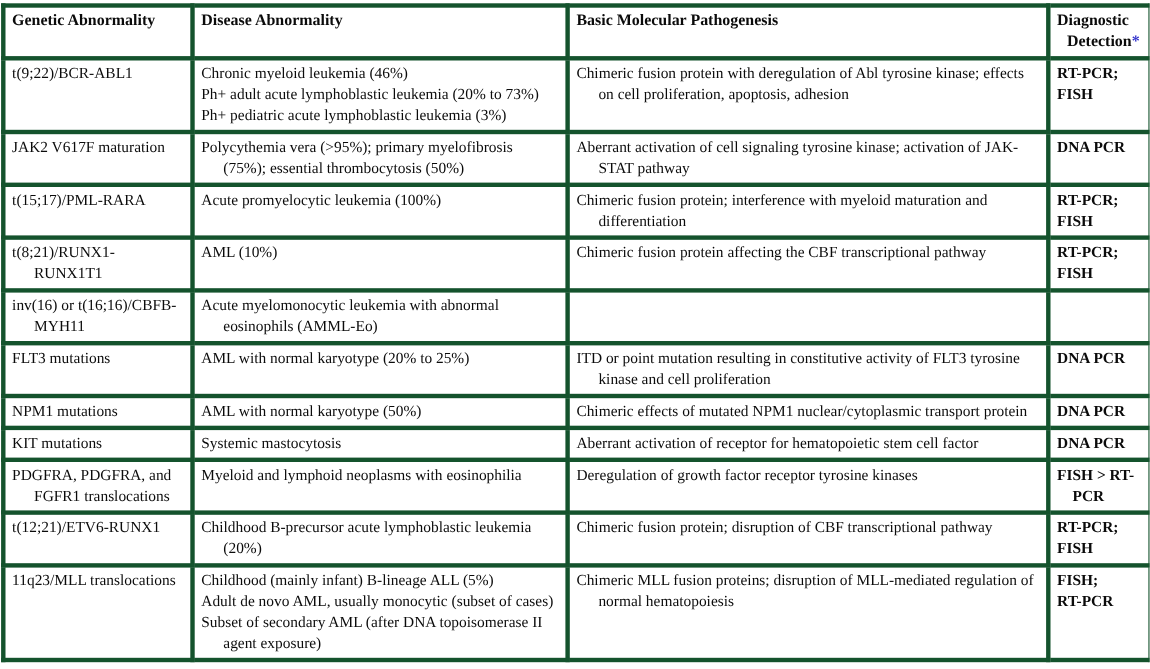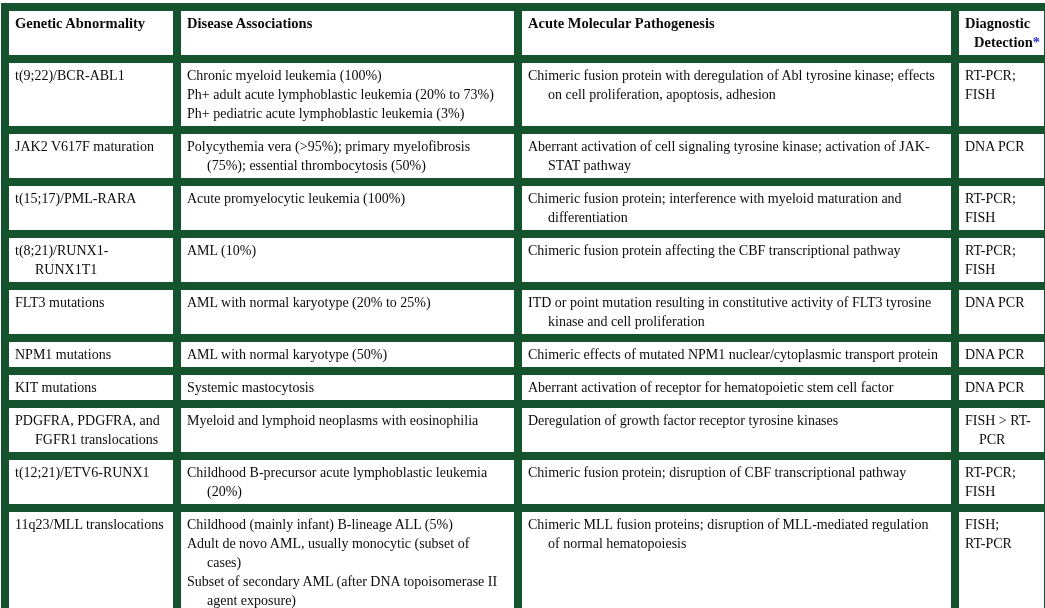--- a/index.html
+++ b/index.html
@@ -17,21 +17,21 @@
     padding-top: 3px;
   }
   table.grid {
     border-collapse: collapse;
     table-layout: fixed;
     width: 1043px;
     margin-left: 1px;
   }
   table.grid th,
   table.grid td {
-    border: 8px solid #14532d;
+    border: 4px solid #14532d;
     vertical-align: top;
     padding: 3px 8px 3px 6px;
     font-size: 14px;
     line-height: 19px;
     overflow: hidden;
   }
   table.grid th {
     font-weight: bold;
     text-align: left;
     font-size: 14.5px;
@@ -42,20 +42,21 @@
     text-indent: -20px;
     margin: 0;
   }
   th .para {
     padding-left: 9px;
     text-indent: -9px;
   }
   td:nth-child(4) .para {
     padding-left: 14px;
     text-indent: -14px;
+    font-weight: bold;
   }
   .it { }
   .accent {  }
 </style>
 </head>
 <body>
 
 <div class="page">
   <table class="grid">
     <colgroup>
@@ -63,37 +64,37 @@
       <col style="width:341px">
       <col style="width:437px">
       <col style="width:93px">
     </colgroup>
     <thead>
         <tr>
           <th>
             <div class="para"><span>Genetic Abnormality</span></div>
           </th>
           <th>
-            <div class="para"><span>Disease Associations</span></div>
-          </th>
-          <th>
-            <div class="para"><span>Acute Molecular Pathogenesis</span></div>
+            <div class="para"><span>Disease Abnormality</span></div>
+          </th>
+          <th>
+            <div class="para"><span>Basic Molecular Pathogenesis</span></div>
           </th>
           <th>
             <div class="para"><span>Diagnostic Detection</span><span class="accent" style="color: rgb(51, 51, 204);">*</span></div>
           </th>
         </tr>
       </thead>
     <tbody>
         <tr>
           <td>
             <div class="para"><span>t(9;22)/</span><span class="it">BCR-ABL1</span></div>
           </td>
           <td>
-            <div class="para"><span>Chronic myeloid leukemia (100%)</span></div>
+            <div class="para"><span>Chronic myeloid leukemia (46%)</span></div>
             <div class="para"><span>Ph+ adult acute lymphoblastic leukemia (20% to 73%)</span></div>
             <div class="para"><span>Ph+ pediatric acute lymphoblastic leukemia (3%)</span></div>
           </td>
           <td>
             <div class="para"><span>Chimeric fusion protein with deregulation of Abl tyrosine kinase; effects on cell proliferation, apoptosis, adhesion</span></div>
           </td>
           <td>
             <div class="para"><span>RT-PCR;</span></div>
             <div class="para"><span>FISH</span></div>
           </td>
@@ -134,20 +135,30 @@
           <td>
             <div class="para"><span>AML (10%)</span></div>
           </td>
           <td>
             <div class="para"><span>Chimeric fusion protein affecting the CBF transcriptional pathway</span></div>
           </td>
           <td>
             <div class="para"><span>RT-PCR;</span></div>
             <div class="para"><span>FISH</span></div>
           </td>
+        </tr>
+        <tr>
+          <td>
+            <div class="para"><span>inv(16) or t(16;16)/</span><span class="it">CBFB-MYH11</span></div>
+          </td>
+          <td>
+            <div class="para"><span>Acute myelomonocytic leukemia with abnormal eosinophils (AMML-Eo)</span></div>
+          </td>
+          <td></td>
+          <td></td>
         </tr>
         <tr>
           <td>
             <div class="para"><span class="it">FLT3</span><span> mutations</span></div>
           </td>
           <td>
             <div class="para"><span>AML with normal karyotype (20% to 25%)</span></div>
           </td>
           <td>
             <div class="para"><span>ITD or point mutation resulting in constitutive activity of </span><span class="it">FLT3</span><span> tyrosine kinase and cell proliferation</span></div>

